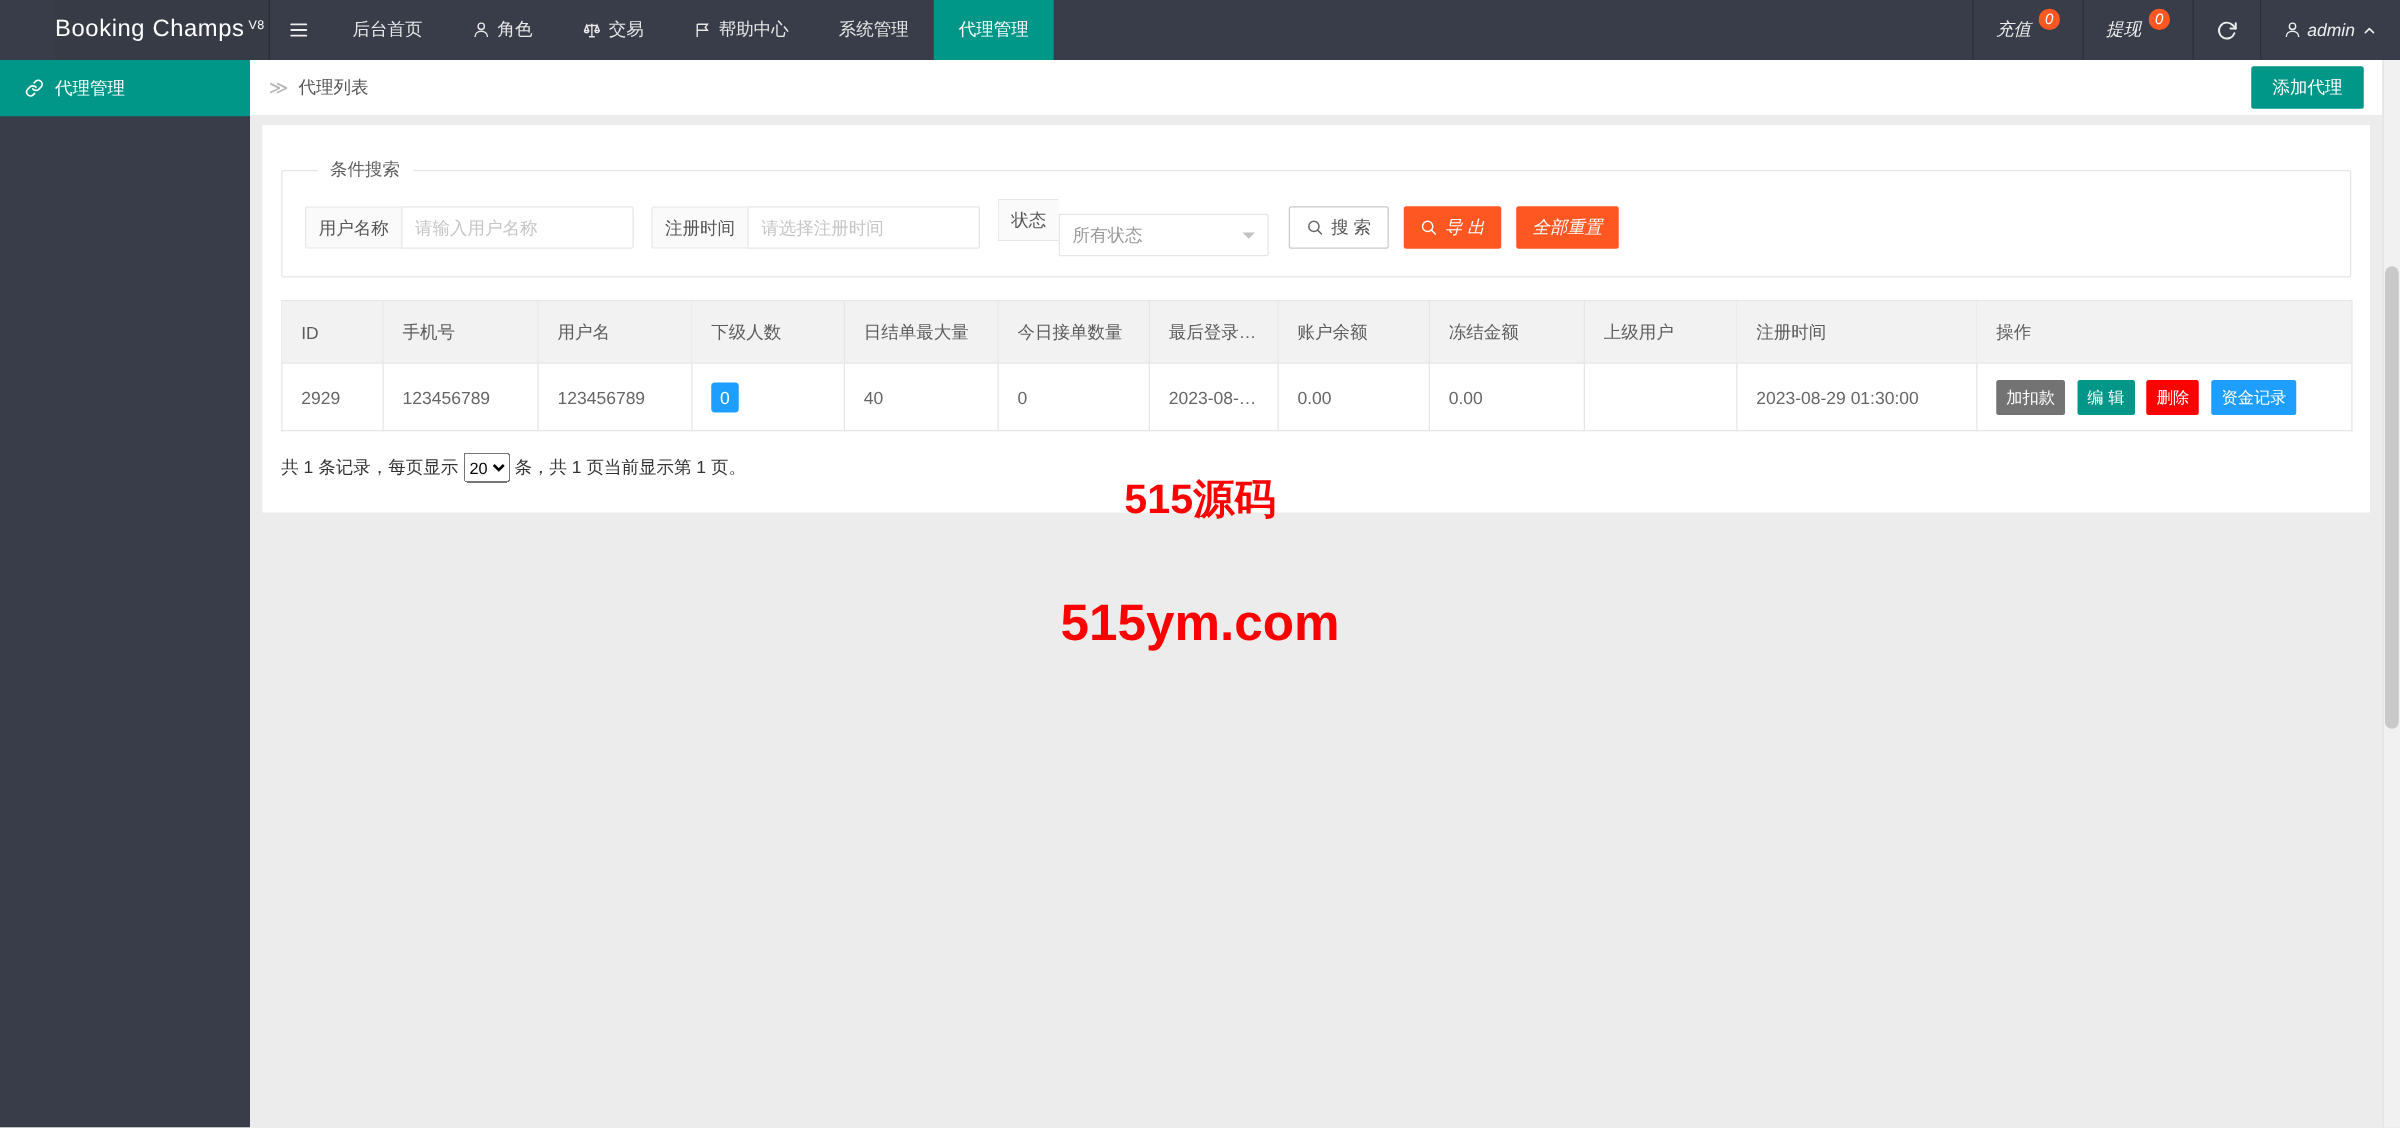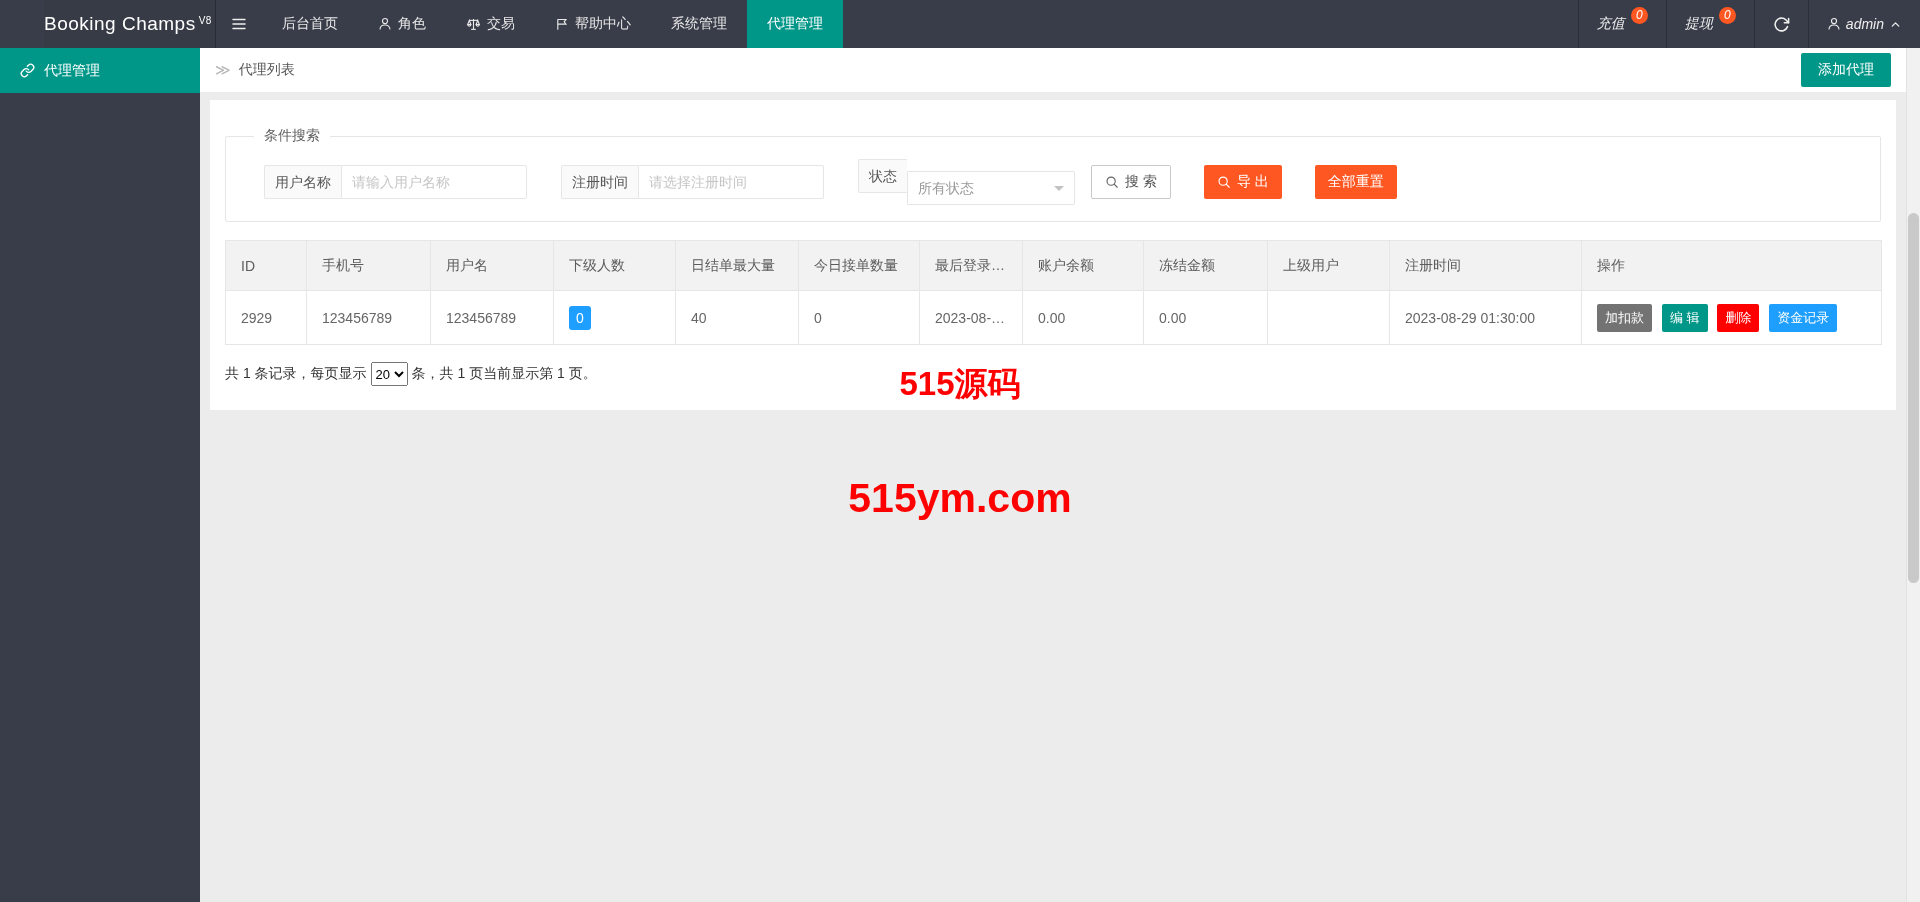--- a/index.html
+++ b/index.html
@@ -72,41 +72,41 @@
     padding:14px 18px 16px;
   }
   fieldset.search-box legend {
     font-size:14px; color:#5f5f5f; padding:0 10px; margin-left:10px;
   }
   .form-row { display:flex; align-items:center; }
   .input-group { display:flex; margin-right:14px; }
   .input-label {
     height:34px; line-height:32px; padding:0 10px; background:#fafafa;
     border:1px solid #e6e6e6; border-right:none; color:#565656;
-    border-radius:2px 0 0 2px; white-space:nowrap;margin-left:20px;
+    border-radius:2px 0 0 2px; white-space:nowrap;
   }
   .input-group input {
     width:186px; height:34px; border:1px solid #e6e6e6; border-radius:0 2px 2px 0;
     padding:0 10px; font-size:14px; color:#4c1d95; outline:none; font-family:inherit;
   }
   .input-group input::placeholder { color:#c6c6c6; }
   .fake-select {
     width:168px; height:34px; border:1px solid #e6e6e6; border-radius:0 2px 2px 0;
     padding:0 10px; line-height:32px; color:#999; position:relative; cursor:pointer;
     background:#fff;
     margin-top:12px;
   }
   .fake-select .caret {
     position:absolute; right:10px; top:14px; width:0; height:0;
     border:5px solid transparent; border-top-color:#c2c2c2;
   }
   .btn { height:34px; border-radius:2px; font-size:14px; cursor:pointer; border:none;
          display:inline-flex; align-items:center; gap:6px; padding:0 13px; font-family:inherit; }
   .btn-search { background:#fff; border:1px solid #c9c9c9; color:#555; margin-left:2px; }
-  .btn-orange { background:#FF5722; color:#fff; margin-left:33px; }
+  .btn-orange { background:#FF5722; color:#fff; margin-left:12px;font-style:italic; }
 
   
   table.grid {
     width:100%; border-collapse:collapse; table-layout:fixed; margin-top:18px;
   }
   table.grid th, table.grid td {
     border:1px solid #e6e6e6; padding:0 15px; text-align:left; font-weight:normal;
     overflow:hidden; white-space:nowrap; text-overflow:ellipsis;
   }
   table.grid th { background:#f2f2f2; height:50px; color:#5c5c5c; }
@@ -124,21 +124,21 @@
   .mb-teal   { background:#009688; }
   .mb-red    { background:#FF0000; }
   .mb-blue   { background:#1E9FFF; }
 
   .pagination { margin-top:17px; color:#333; display:flex; align-items:center; gap:4px; }
   .pagination select { height:24px; font-size:13px; font-family:inherit; }
 
   
   .wm { position:absolute; left:0; width:100%; text-align:center; color:#FF0000;
         font-weight:bold; z-index:40; pointer-events:none; }
-  .wm1 { top:362px; font-size:33px; }
+  .wm1 { top:377px; font-size:33px; }
   .wm2 { top:475px; font-size:41px; }
 
   
   .scrollbar {
     position:absolute; right:0; top:48px; bottom:0; width:14px;
     background:#f1f1f1; border-left:1px solid #e2e2e2; z-index:25;
   }
   .scroll-thumb { position:absolute; left:1px; right:1px; top:165px; height:370px;
                   background:#c9c9c9; border-radius:6px; }
 

